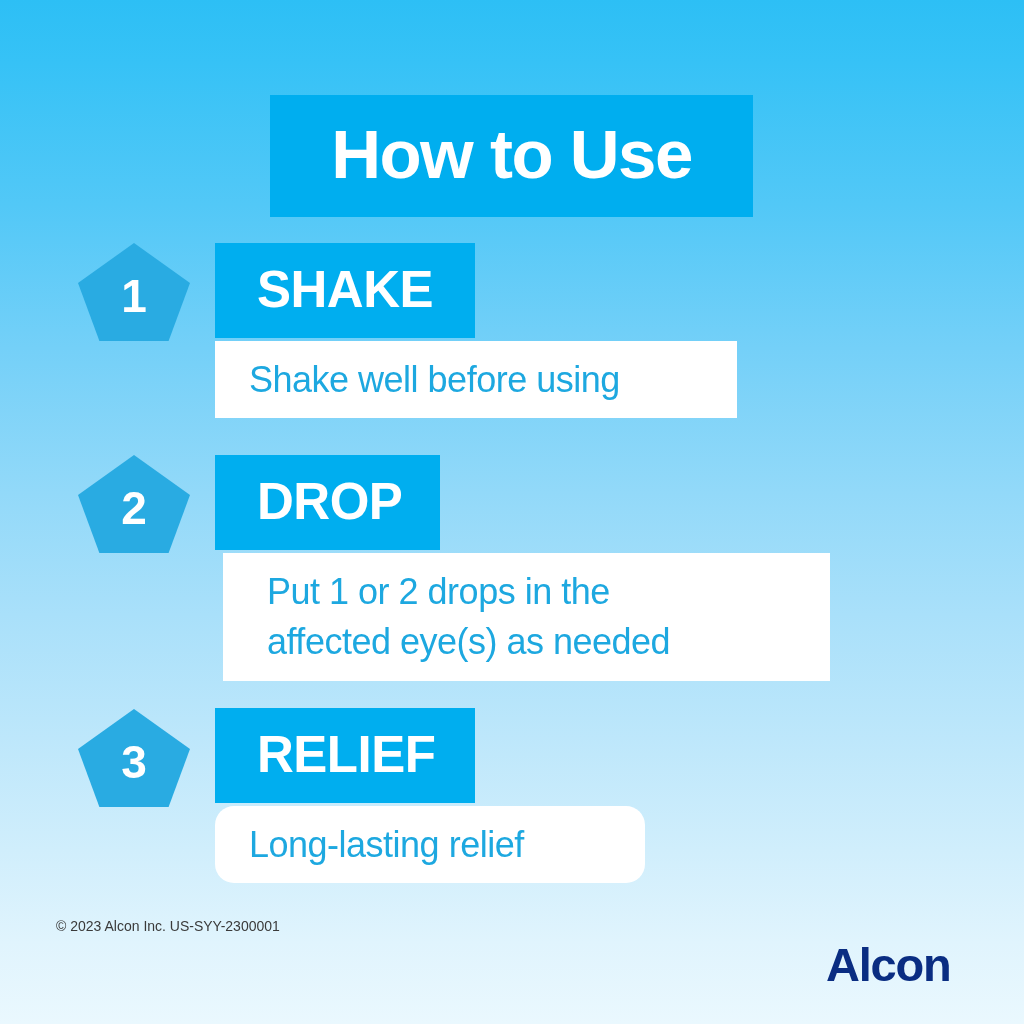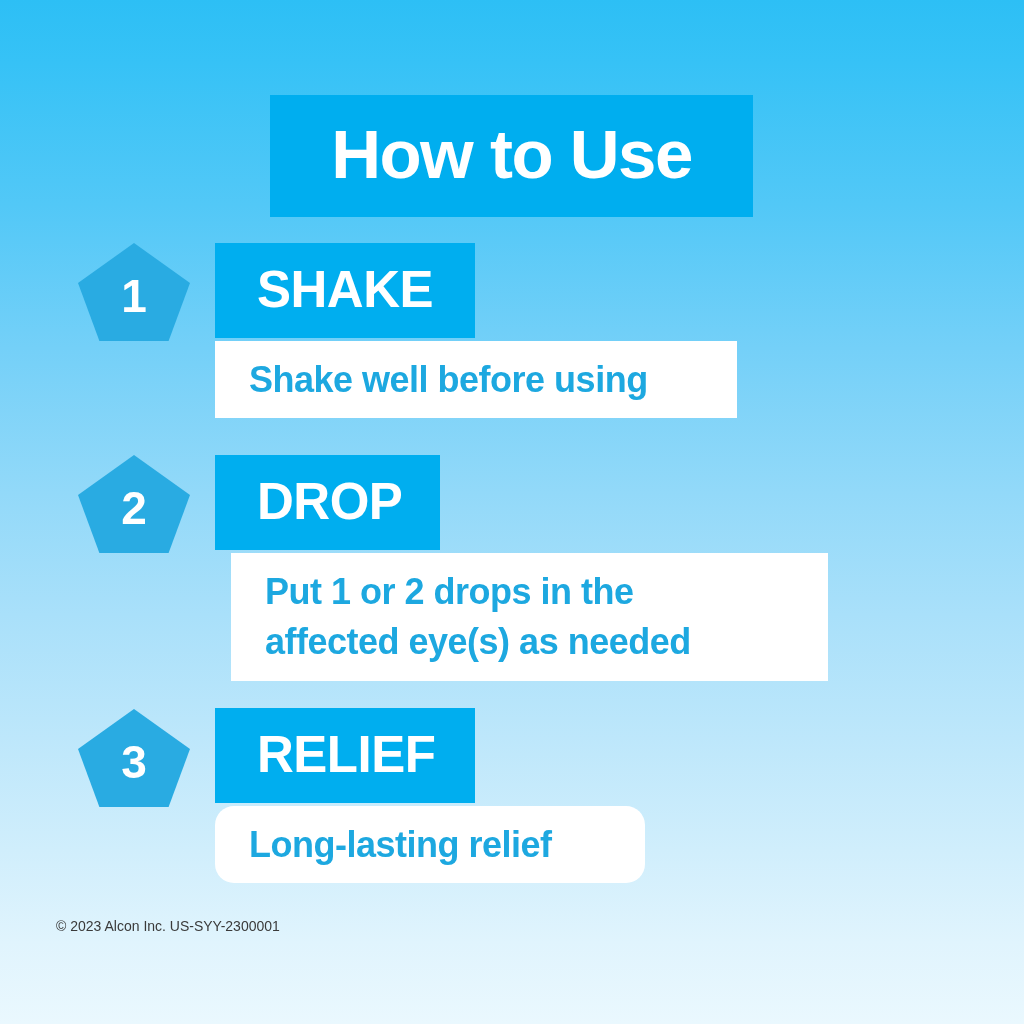--- a/index.html
+++ b/index.html
@@ -104,21 +104,21 @@
   .desc-box {
     position: absolute;
     background: #FFFFFF;
     display: flex;
     flex-direction: column;
     justify-content: center;
   }
   .desc-box .line {
     color: #1DA8E0;
     font-size: 36px;
-    font-weight: bold;
+    font-weight: normal;
     letter-spacing: -0.5px;
     line-height: 50px;
     margin-left: 34px;
     white-space: nowrap;
   }
 
   
   .copyright {
     position: absolute;
     left: 56px;
@@ -164,33 +164,34 @@
 
   <div class="pentagon" style="left:78px; top:455px;">
     <svg viewBox="0 0 112 98" preserveAspectRatio="none">
       <polygon points="56,0 112,40 90.6,98 21.4,98 0,40" fill="#29ABE2"></polygon>
     </svg>
     <span class="num">2</span>
   </div>
   <div class="step-banner" style="left:215px; top:455px; width:225px; height:95px;">
     <span class="label">DROP</span>
   </div>
-  <div class="desc-box" style="left:231px; top:553px; width:597px; height:128px;">
+  <div class="desc-box" style="left:223px; top:553px; width:597px; height:128px;padding-left:10px;">
     <span class="line">Put 1 or 2 drops in the</span>
     <span class="line">affected eye(s) as needed</span>
   </div>
 
   <div class="pentagon" style="left:78px; top:709px;">
     <svg viewBox="0 0 112 98" preserveAspectRatio="none">
       <polygon points="56,0 112,40 90.6,98 21.4,98 0,40" fill="#29ABE2"></polygon>
     </svg>
     <span class="num">3</span>
   </div>
   <div class="step-banner" style="left:215px; top:708px; width:260px; height:95px;">
     <span class="label">RELIEF</span>
   </div>
   <div class="desc-box" style="left:215px; top:806px; width:430px; height:77px;border-radius:19px;">
     <span class="line">Long-lasting relief</span>
   </div>
 
   <div class="copyright">© 2023 Alcon Inc.  US-SYY-2300001</div>
+  <div class="alcon-logo">Alcon</div>
 
 </div>
 
 </body></html>

